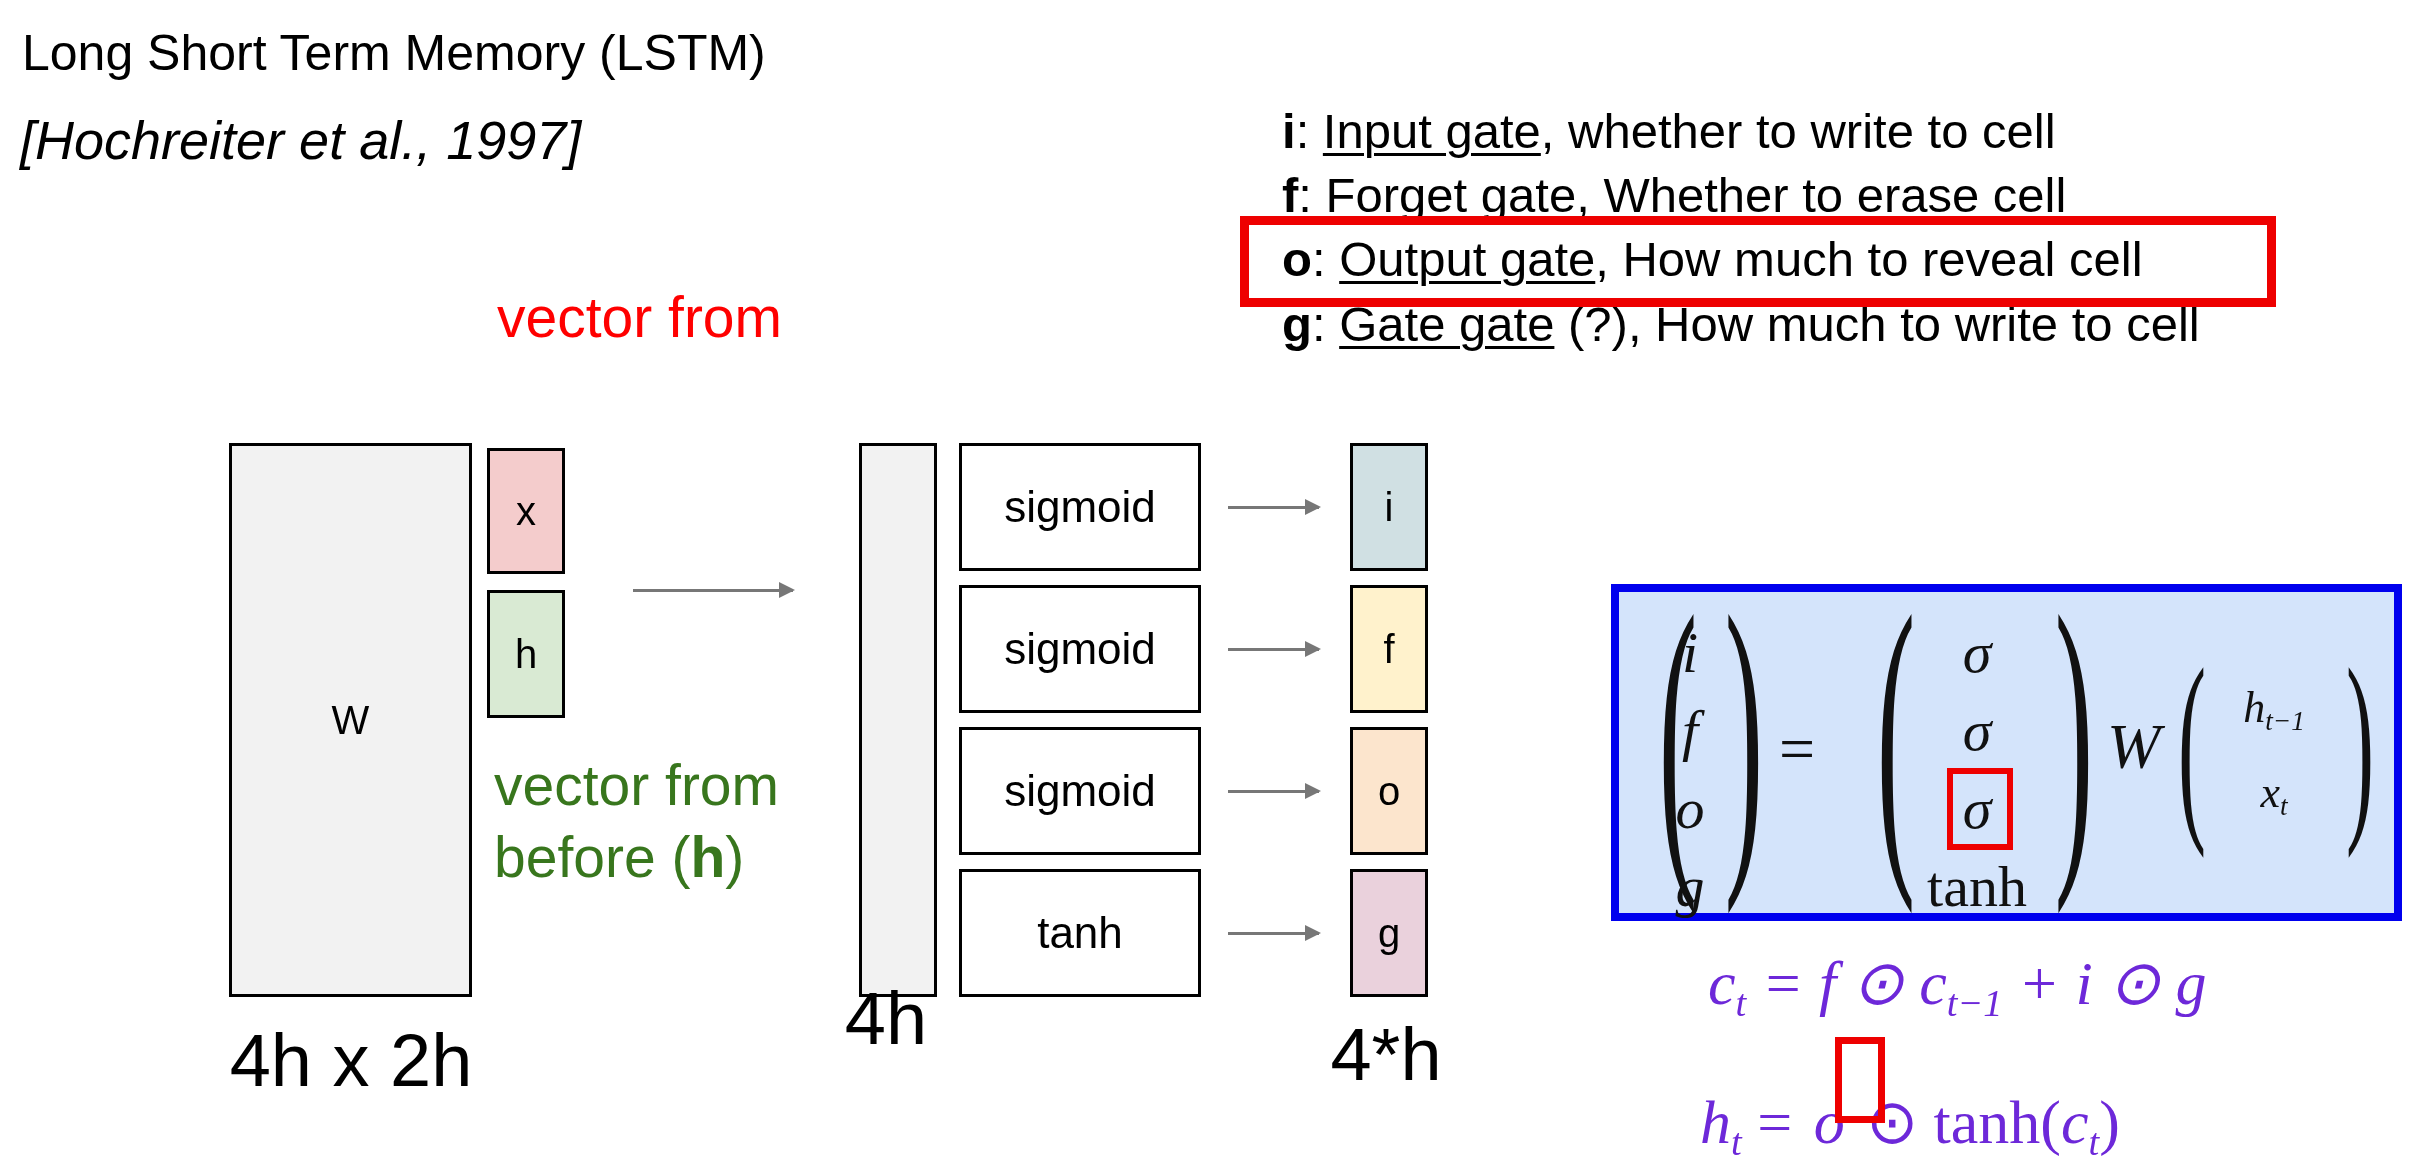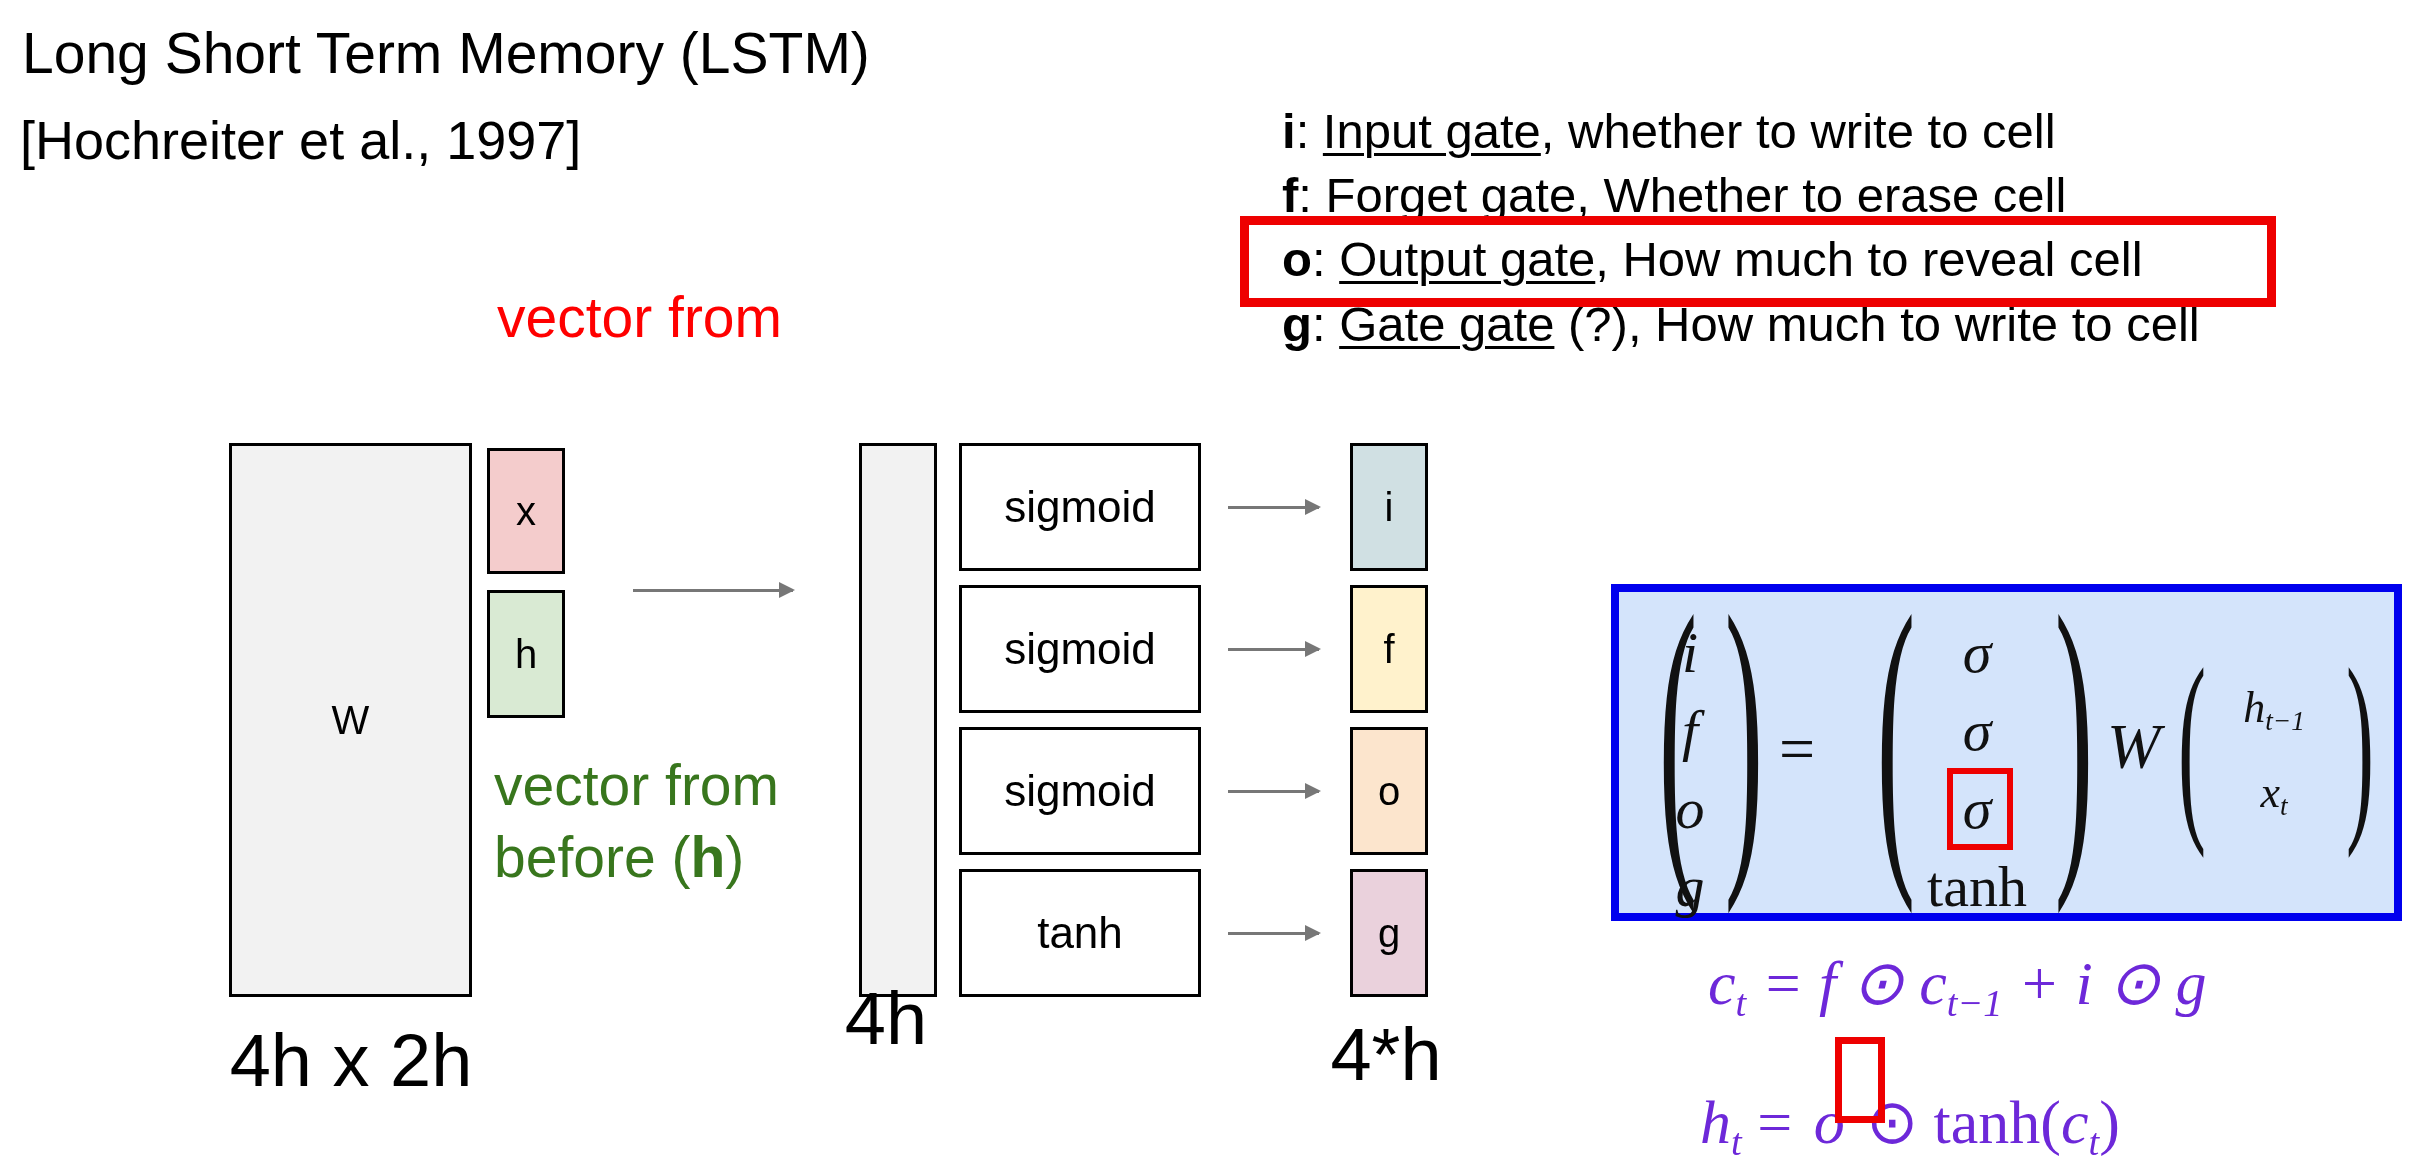--- a/index.html
+++ b/index.html
@@ -1,19 +1,19 @@
 <!DOCTYPE html>
 <html><head>
 <meta charset="utf-8">
 <style>
   html, body { margin:0; padding:0; background:#ffffff; }
   body { width:2422px; height:1164px; position:relative; overflow:hidden; font-family:"Liberation Sans", sans-serif; color:#000; }
   .abs { position:absolute; }
-  .title { left:22px; top:8px; font-size:57px; line-height:90px; white-space:nowrap; }
-  .cite { left:20px; top:108px; font-size:54px; line-height:64px; white-space:nowrap; }
+  .title { left:22px; top:8px; font-size:50px; line-height:90px; white-space:nowrap; }
+  .cite { left:20px; top:108px; font-size:54px; line-height:64px; font-style:italic; white-space:nowrap; }
   .legend-line { left:1282px; font-size:49px; line-height:62px; white-space:nowrap; }
   .legend-line b { font-weight:bold; }
   .legend-line u { text-decoration:underline; text-decoration-thickness:3px; text-underline-offset:5px; }
   .hl-red { border:9px solid #ee0000; box-sizing:border-box; }
   .lbl-red { color:#ff0000; font-size:57px; line-height:72px; white-space:nowrap; }
   .lbl-green { color:#38761d; font-size:57px; line-height:72px; white-space:nowrap; }
   .box { border:3px solid #000; box-sizing:border-box; display:flex; align-items:center; justify-content:center; font-size:40px; }
   .gray { background:#f2f2f2; }
   .fn-box { background:#fff; font-size:44px; }
   .arrow { height:3px; background:#777; }

